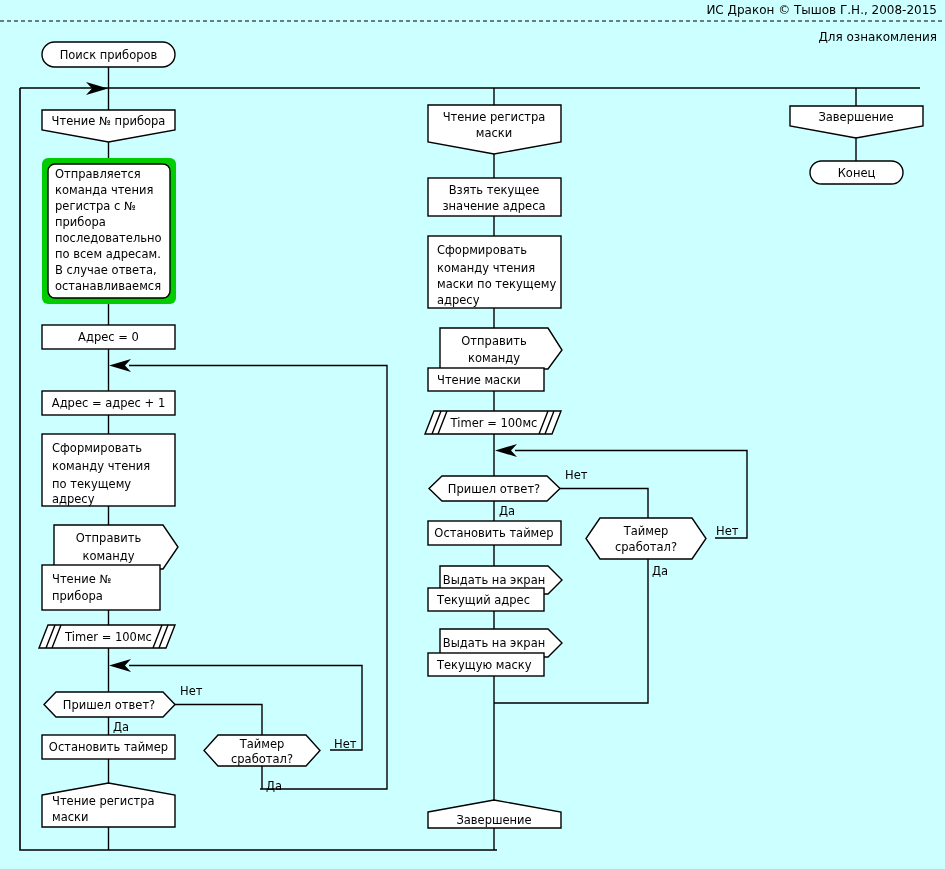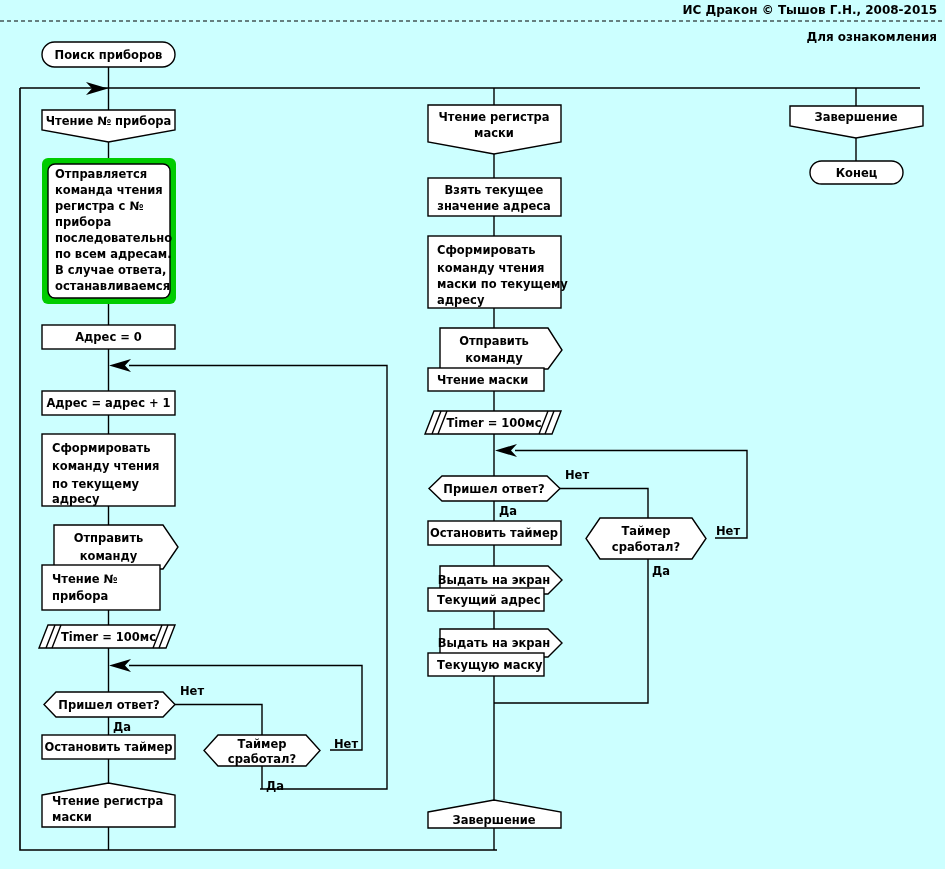--- a/index.html
+++ b/index.html
@@ -3,21 +3,21 @@
 <meta charset="utf-8">
 <style>
   html,body{margin:0;padding:0;}
   body{
     width:945px;height:869px;
     background:#ccffff;
     font-family:"DejaVu Sans","Liberation Sans",sans-serif;
     overflow:hidden;
     position:relative;
   }
-  #stage{position:absolute;left:0;top:0;width:945px;height:869px;font-weight:bold;}
+  #stage{position:absolute;left:0;top:0;width:945px;height:869px;}
   svg{display:block;}
   .shape{fill:#ffffff;stroke:#000000;stroke-width:1.4;}
   .line{stroke:#000000;stroke-width:1.4;fill:none;}
   .frame{stroke:#000000;stroke-width:1.6;fill:none;}
   .arrowhead{fill:#000000;stroke:none;}
   .sel{fill:#00cc00;stroke:none;}
   .dashline{stroke:#000000;stroke-width:1.2;stroke-dasharray:4 3;fill:none;}
   text{font-family:"DejaVu Sans","Liberation Sans",sans-serif;fill:#000000;}
   .tc{font-size:11.5px;text-anchor:middle;}
   .tl{font-size:11.5px;text-anchor:start;}

